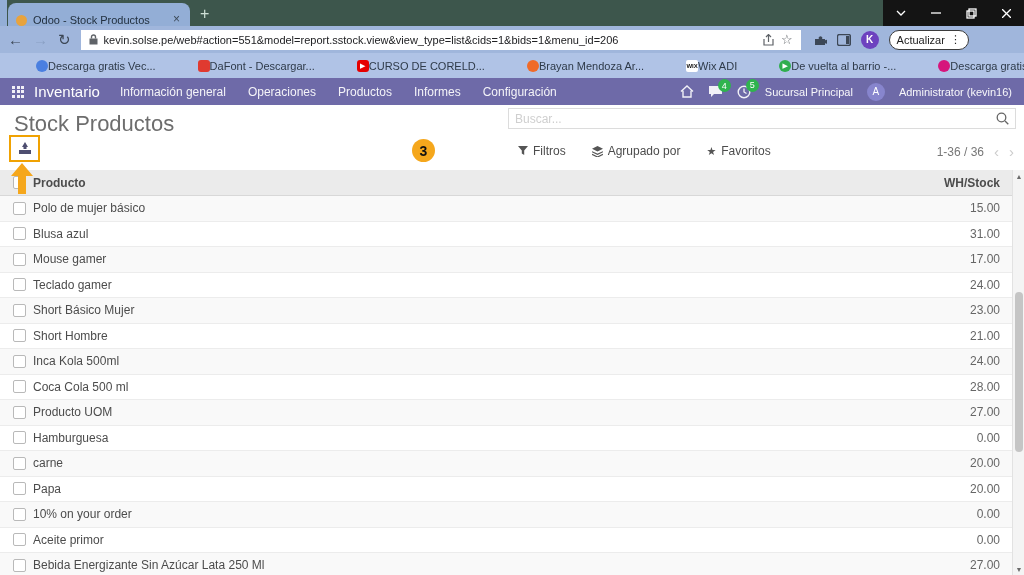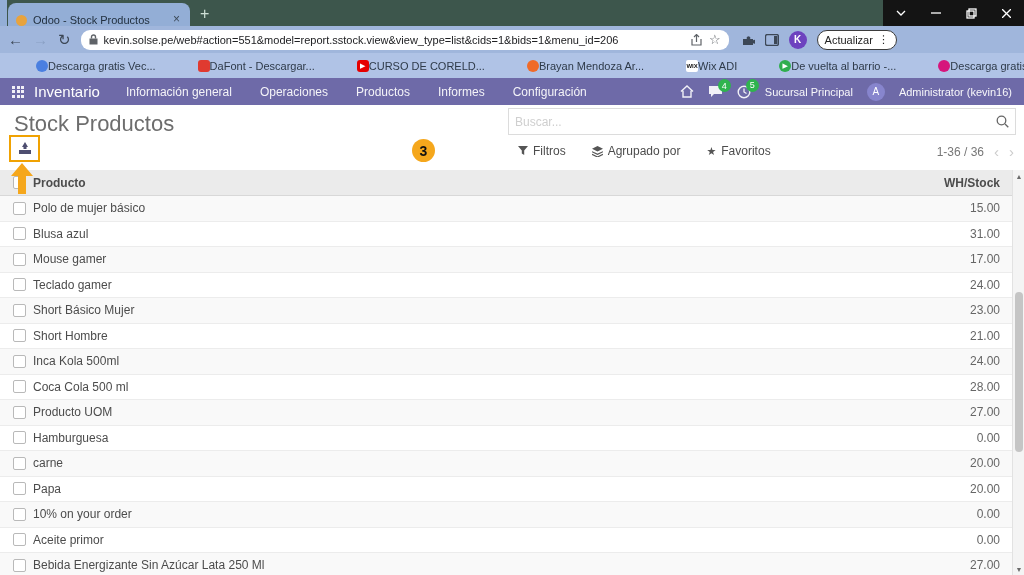--- a/index.html
+++ b/index.html
@@ -18,21 +18,21 @@
   .newtab-btn { position:absolute; left:200px; top:3px; color:#cfe0d6; font-size:16px; line-height:22px; }
   .win-controls { position:absolute; right:0; top:0; width:141px; height:26px; background:#141414; display:flex; }
   .win-btn { flex:1; display:flex; align-items:center; justify-content:center; color:#fff; }
   .win-btn svg { stroke:#fff; fill:none; stroke-width:1.3; }
 
   
   #toolbar { position:absolute; top:26px; left:0; width:1024px; height:27px; background:#a0b6dc;
              display:flex; align-items:center; padding:0 8px; gap:10px; }
   .nav-ic { font-size:15px; color:#3c4756; line-height:1; }
   .nav-ic.disabled { color:#8aa0c4; }
-  .omnibox { flex:0 0 auto; width:648px; height:20px; background:#fff; border-radius:9px;
+  .omnibox { flex:0 0 auto; width:720px; height:20px; background:#fff; border-radius:0;
              display:flex; align-items:center; padding:0 8px; gap:6px; }
   .url-text { font-size:11px; color:#202124; white-space:nowrap; overflow:hidden; flex:1; }
   .omni-ic { color:#5f6368; font-size:13px; flex:0 0 auto; }
   .tb-right { display:flex; align-items:center; gap:10px; margin-left:2px; }
   .avatar-k { width:18px; height:18px; border-radius:50%; background:#6d42bf; color:#fff; font-size:10px;
               font-weight:bold; display:flex; align-items:center; justify-content:center; }
   .update-pill { height:20px; background:#fff; border:1.5px solid #3c3c3c; border-radius:11px;
                  display:flex; align-items:center; gap:5px; padding:0 7px; font-size:11px; color:#222; }
   .update-pill .dots { font-size:11px; color:#222; }
 
@@ -46,34 +46,34 @@
   .bm-ic.wix { background:#fff; color:#111; font-size:6px; font-weight:bold; border-radius:2px; }
   .bm-ic.star-dark { background:#3d4043; color:#f2c230; font-size:8px; border-radius:50%; }
   .bm-sep { width:1px; height:14px; background:#8fa3c9; }
 
   
   #odoonav { position:absolute; top:78px; left:0; width:1024px; height:27px; background:#6e6aa8;
              display:flex; align-items:center; padding:0 12px; color:#fff; }
   .grid-ic { display:grid; grid-template-columns:repeat(3,3px); grid-template-rows:repeat(3,3px); gap:1.5px; margin-right:10px; }
   .grid-ic span { background:rgba(255,255,255,.9); }
   .app-name { font-size:15px; color:#fff; margin-right:20px; }
-  .o-menu { font-size:12px; color:rgba(255,255,255,.92); margin-right:22px;margin-left:6px; }
+  .o-menu { font-size:12px; color:rgba(255,255,255,.92); margin-right:22px; }
   .o-right { margin-left:auto; display:flex; align-items:center; gap:14px; }
   .o-ic { position:relative; display:flex; align-items:center; }
   .o-ic svg { display:block; }
   .badge { position:absolute; top:-6px; right:-8px; min-width:13px; height:13px; padding:0 3px; background:#2fb44e;
            color:#fff; font-size:9px; border-radius:7px; display:flex; align-items:center; justify-content:center; }
   .o-company, .o-user { font-size:11px; color:rgba(255,255,255,.95); }
   .o-avatar { width:18px; height:18px; border-radius:50%; background:#8785cd; color:#fff; font-size:10px;
               display:flex; align-items:center; justify-content:center; }
 
   
   #content { position:absolute; top:105px; left:0; width:1024px; height:470px; background:#fff; }
   .page-title { position:absolute; left:14px; top:6px; font-size:22px; color:#6d6d6d; }
-  .searchbox { position:absolute; left:508px; top:3px; width:508px; height:27px; border:1px solid #dcdcdc;
+  .searchbox { position:absolute; left:508px; top:3px; width:508px; height:21px; border:1px solid #dcdcdc;
                background:#fff; display:flex; align-items:center; padding:0 6px; }
   .searchbox input { border:none; outline:none; flex:1; font-size:12px; color:#444; font-family:"Liberation Sans",sans-serif; }
   .searchbox input::placeholder { color:#cfcfcf; }
 
   .export-btn { position:absolute; left:9px; top:30px; width:31px; height:27px; border:2px solid #f0a202;
                 display:flex; align-items:center; justify-content:center; background:#fff; }
   .step-circle { position:absolute; left:412px; top:34px; width:23px; height:23px; border-radius:50%;
                  background:#f5a71c; color:#111; font-size:14px; font-weight:bold;
                  display:flex; align-items:center; justify-content:center; }
   .filters-bar { position:absolute; left:518px; top:39px; display:flex; align-items:center; gap:26px; }

